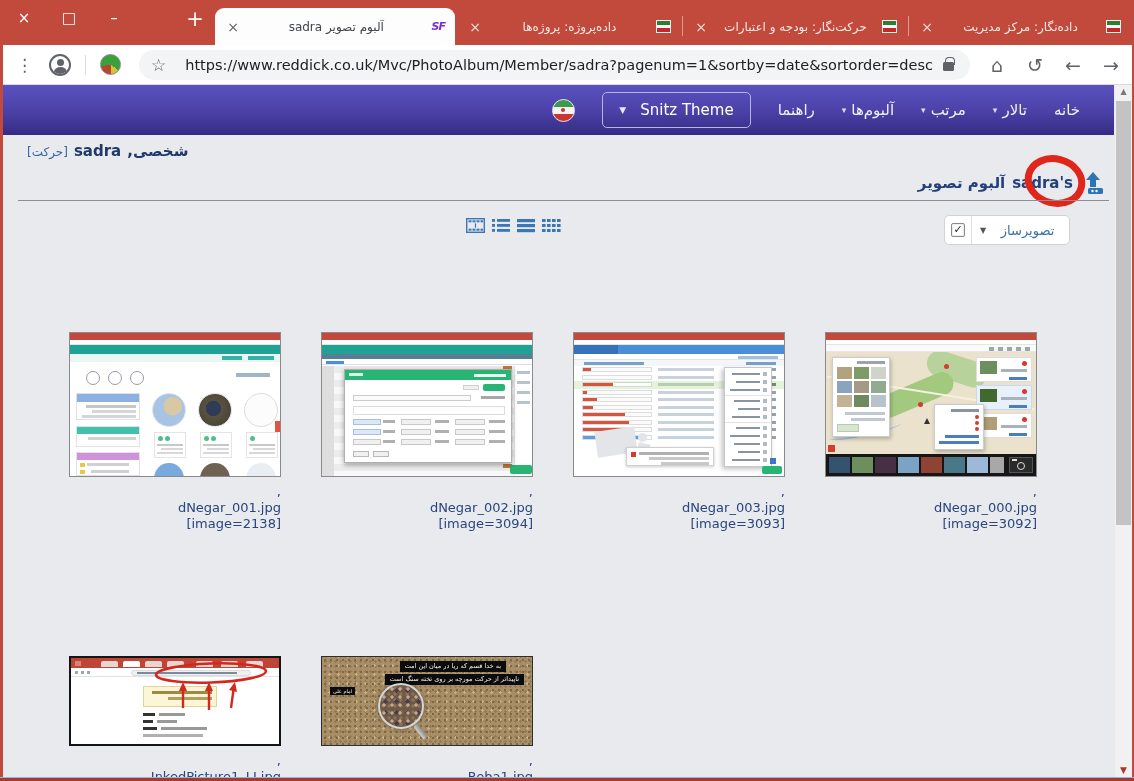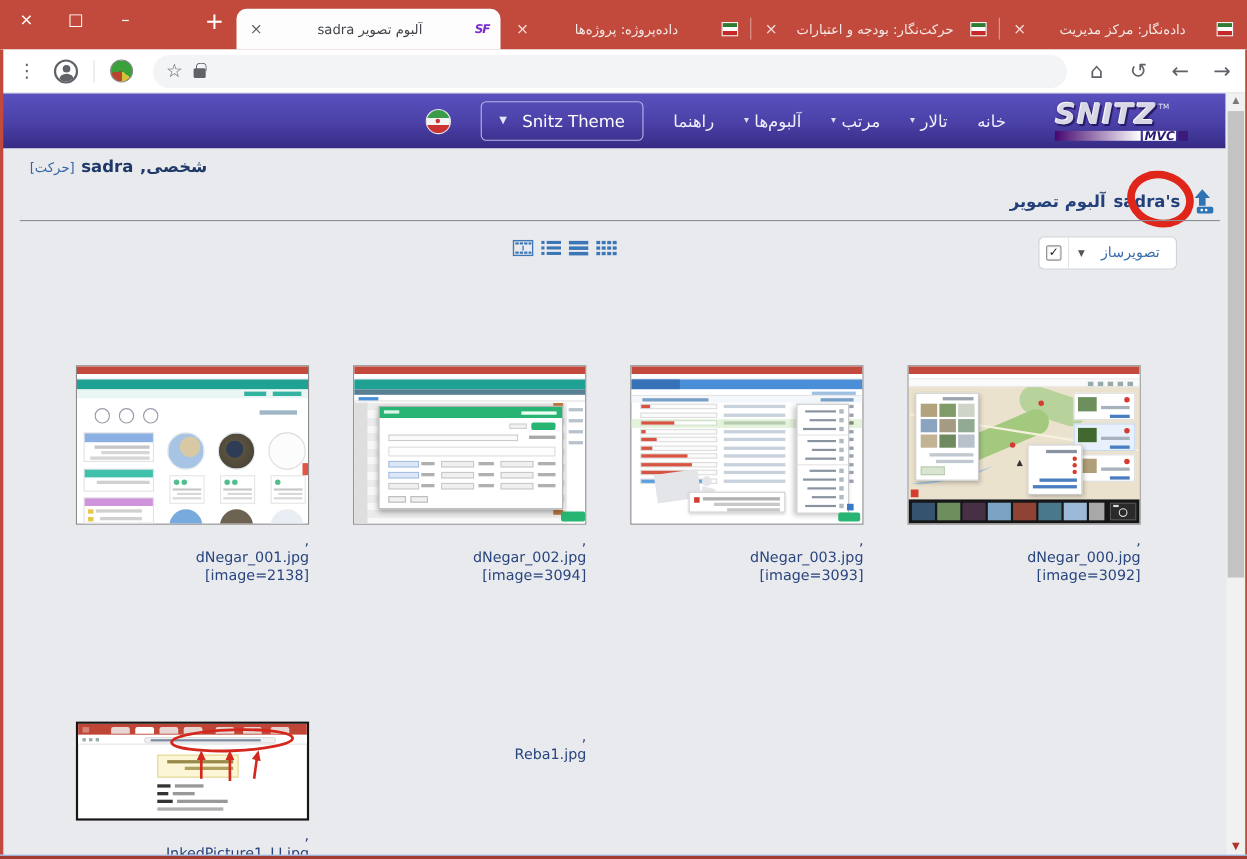--- a/index.html
+++ b/index.html
@@ -149,42 +149,32 @@
     </div>
   </div>
 
   <div class="toolbar">
     <span class="kebab">⋮</span>
     <span class="avatar"></span>
     <span class="tbsep"></span>
     <span class="idm"></span>
     <div class="omnibox">
       <span class="star">☆</span>
+      <span class="url">https://www.reddick.co.uk/Mvc/PhotoAlbum/Member/sadra?pagenum=1&amp;sortby=date&amp;sortorder=desc</span>
       <span class="lock"></span>
     </div>
     <div class="navbtns">
       <span>⌂</span>
       <span>↺</span>
       <span>←</span>
       <span>→</span>
     </div>
   </div>
 
   <div class="navbar">
-    <div class="brand">
-      <div class="brand-row">
-        <span class="brand-name">SNITZ</span>
-        <span class="brand-tm">TM</span>
-      </div>
-      <div class="brand-bar">
-        <span class="brand-grad"></span>
-        <span class="brand-sub">MVC</span>
-        <span class="brand-sq"></span>
-      </div>
-    </div>
     <a class="navitem">
       <span>خانه</span>
     </a>
     <a class="navitem">
       <span>تالار</span>
       <span class="navcaret">▾</span>
     </a>
     <a class="navitem">
       <span>مرتب</span>
       <span class="navcaret">▾</span>
@@ -630,20 +620,28 @@
           </svg>
         </div>
         <div class="cap">
           <div>,</div>
           <a>InkedPicture1_LI.jpg</a>
           <div class="cid"></div>
         </div>
       </div>
 
       <div class="cell">
+        <div class="thumb h2 t6b">
+          <div class="sand"></div>
+          <div class="band" style="right:26px;top:4px">به خدا قسم که ریا در میان این امت</div>
+          <div class="band" style="right:8px;top:17px">ناپیداتر از حرکت مورچه بر روی تخته سنگ است</div>
+          <div class="band" style="left:8px;top:30px;font-size:5px;height:8px;line-height:8px;padding:0 3px">امام علی</div>
+          <div class="mag"></div>
+          <div class="mag-handle"></div>
+        </div>
         <div class="cap">
           <div>,</div>
           <a>Reba1.jpg</a>
           <div class="cid"></div>
         </div>
       </div>
 
     </div>
   </div>
 

